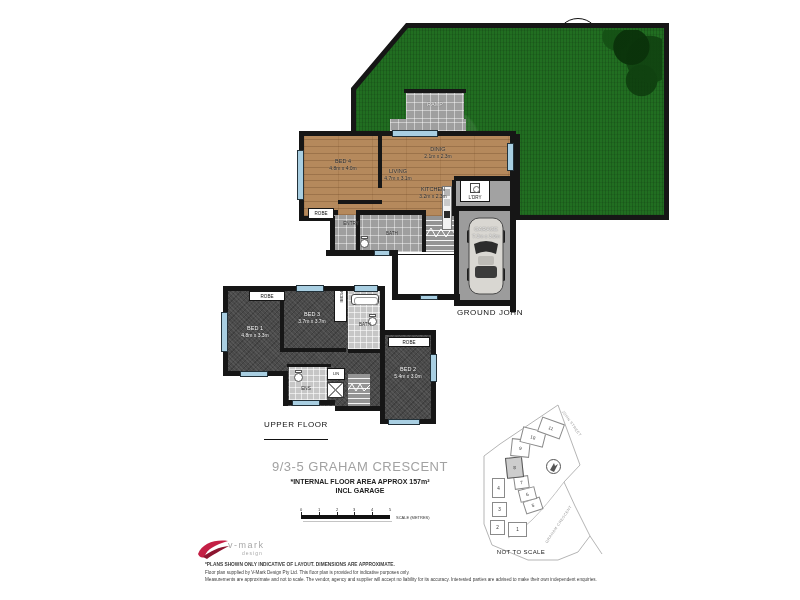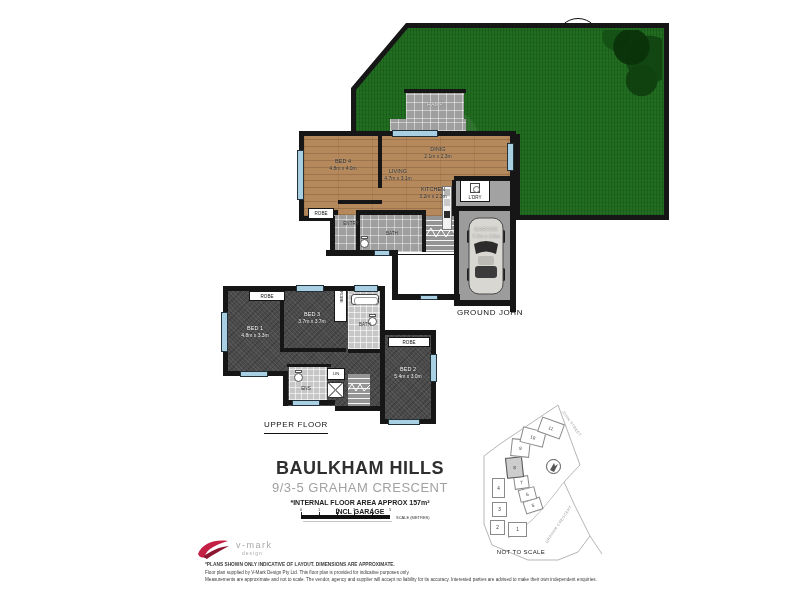--- a/index.html
+++ b/index.html
@@ -258,26 +258,25 @@
     <span>BATH</span>
   </div>
   <div class="tinylbl" style="left:292px;top:106px;width:28px;">
     <span>ENS</span>
   </div>
   <div class="tinylbl" style="left:328px;top:91px;width:16px;font-size:4px;">
     <span>LIN</span>
   </div>
 
   <div class="floorlbl" style="left:253px;top:140px;width:86px;">
-    <span style="border-bottom:1.5px solid #111;padding-bottom:4px;">UPPER FLOOR</span>
+    <span style="border-bottom:1.5px solid #111;padding-bottom:10px;">UPPER FLOOR</span>
   </div>
 </div>
 
 <div class="abs" style="left:250px;top:458px;width:220px;text-align:center;">
-  <div style="font-size:18px;font-weight:600;color:#2f2f2f;letter-spacing:.5px;">BAULKHAM HILLS</div>
   <div style="font-size:13px;color:#a2a2a2;letter-spacing:.5px;margin-top:1px;">9/3-5 GRAHAM CRESCENT</div>
   <div style="font-size:7px;font-weight:700;color:#222;margin-top:4px;">*INTERNAL FLOOR AREA APPROX 157m²</div>
   <div style="font-size:7px;font-weight:700;color:#222;margin-top:2px;">INCL GARAGE</div>
 </div>
 
 <div class="abs" style="left:301px;top:507px;width:140px;height:18px;">
   <span class="abs" style="left:0px;top:0;font-size:4px;color:#333;transform:translateX(-50%);">0</span>
   <span class="abs" style="left:18px;top:0;font-size:4px;color:#333;transform:translateX(-50%);">1</span>
   <span class="abs" style="left:36px;top:0;font-size:4px;color:#333;transform:translateX(-50%);">2</span>
   <span class="abs" style="left:53px;top:0;font-size:4px;color:#333;transform:translateX(-50%);">3</span>
@@ -337,18 +336,18 @@
   <div class="street" style="left:84px;top:8px;transform:rotate(54deg);transform-origin:left top;">JOHN STREET</div>
   <div class="street" style="left:68px;top:138px;transform:rotate(-56deg);transform-origin:left bottom;">GRAHAM CRESCENT</div>
   <div class="abs" style="left:10px;top:147px;width:62px;text-align:center;font-size:6px;color:#222;letter-spacing:.4px;">NOT TO SCALE</div>
 </div>
 
 <div class="abs" style="left:196px;top:537px;width:90px;height:26px;">
   <svg width="34" height="24" viewBox="0 0 34 24" class="abs" style="left:0;top:0;">
     <path d="M2 17 C6 6 20 2 32 4 C19 8 11 12 9 19 C7 22 3 20 2 17 Z" fill="#c41f45"></path>
     <path d="M7 20 C14 14 23 10 33 9 C24 14 16 18 11 22 Z" fill="#8c1530"></path>
   </svg>
-  <span class="abs" style="left:40px;top:3px;font-size:9px;color:#a8a8a8;letter-spacing:1.5px;">v-mark</span>
+  <span class="abs" style="left:32px;top:3px;font-size:9px;color:#a8a8a8;letter-spacing:1.5px;">v-mark</span>
   <span class="abs" style="left:46px;top:13px;font-size:5px;color:#a8a8a8;letter-spacing:1px;">design</span>
 </div>
 <div class="disc" style="left:205px;top:562px;font-size:4.8px;font-weight:600;">*PLANS SHOWN ONLY INDICATIVE OF LAYOUT. DIMENSIONS ARE APPROXIMATE.</div>
 <div class="disc" style="left:205px;top:570px;font-size:4.6px;">Floor plan supplied by V-Mark Design Pty Ltd. This floor plan is provided for indicative purposes only.</div>
 <div class="disc" style="left:205px;top:577px;font-size:4.6px;">Measurements are approximate and not to scale. The vendor, agency and supplier will accept no liability for its accuracy. Interested parties are advised to make their own independent enquiries.</div>
 
 </body></html>

